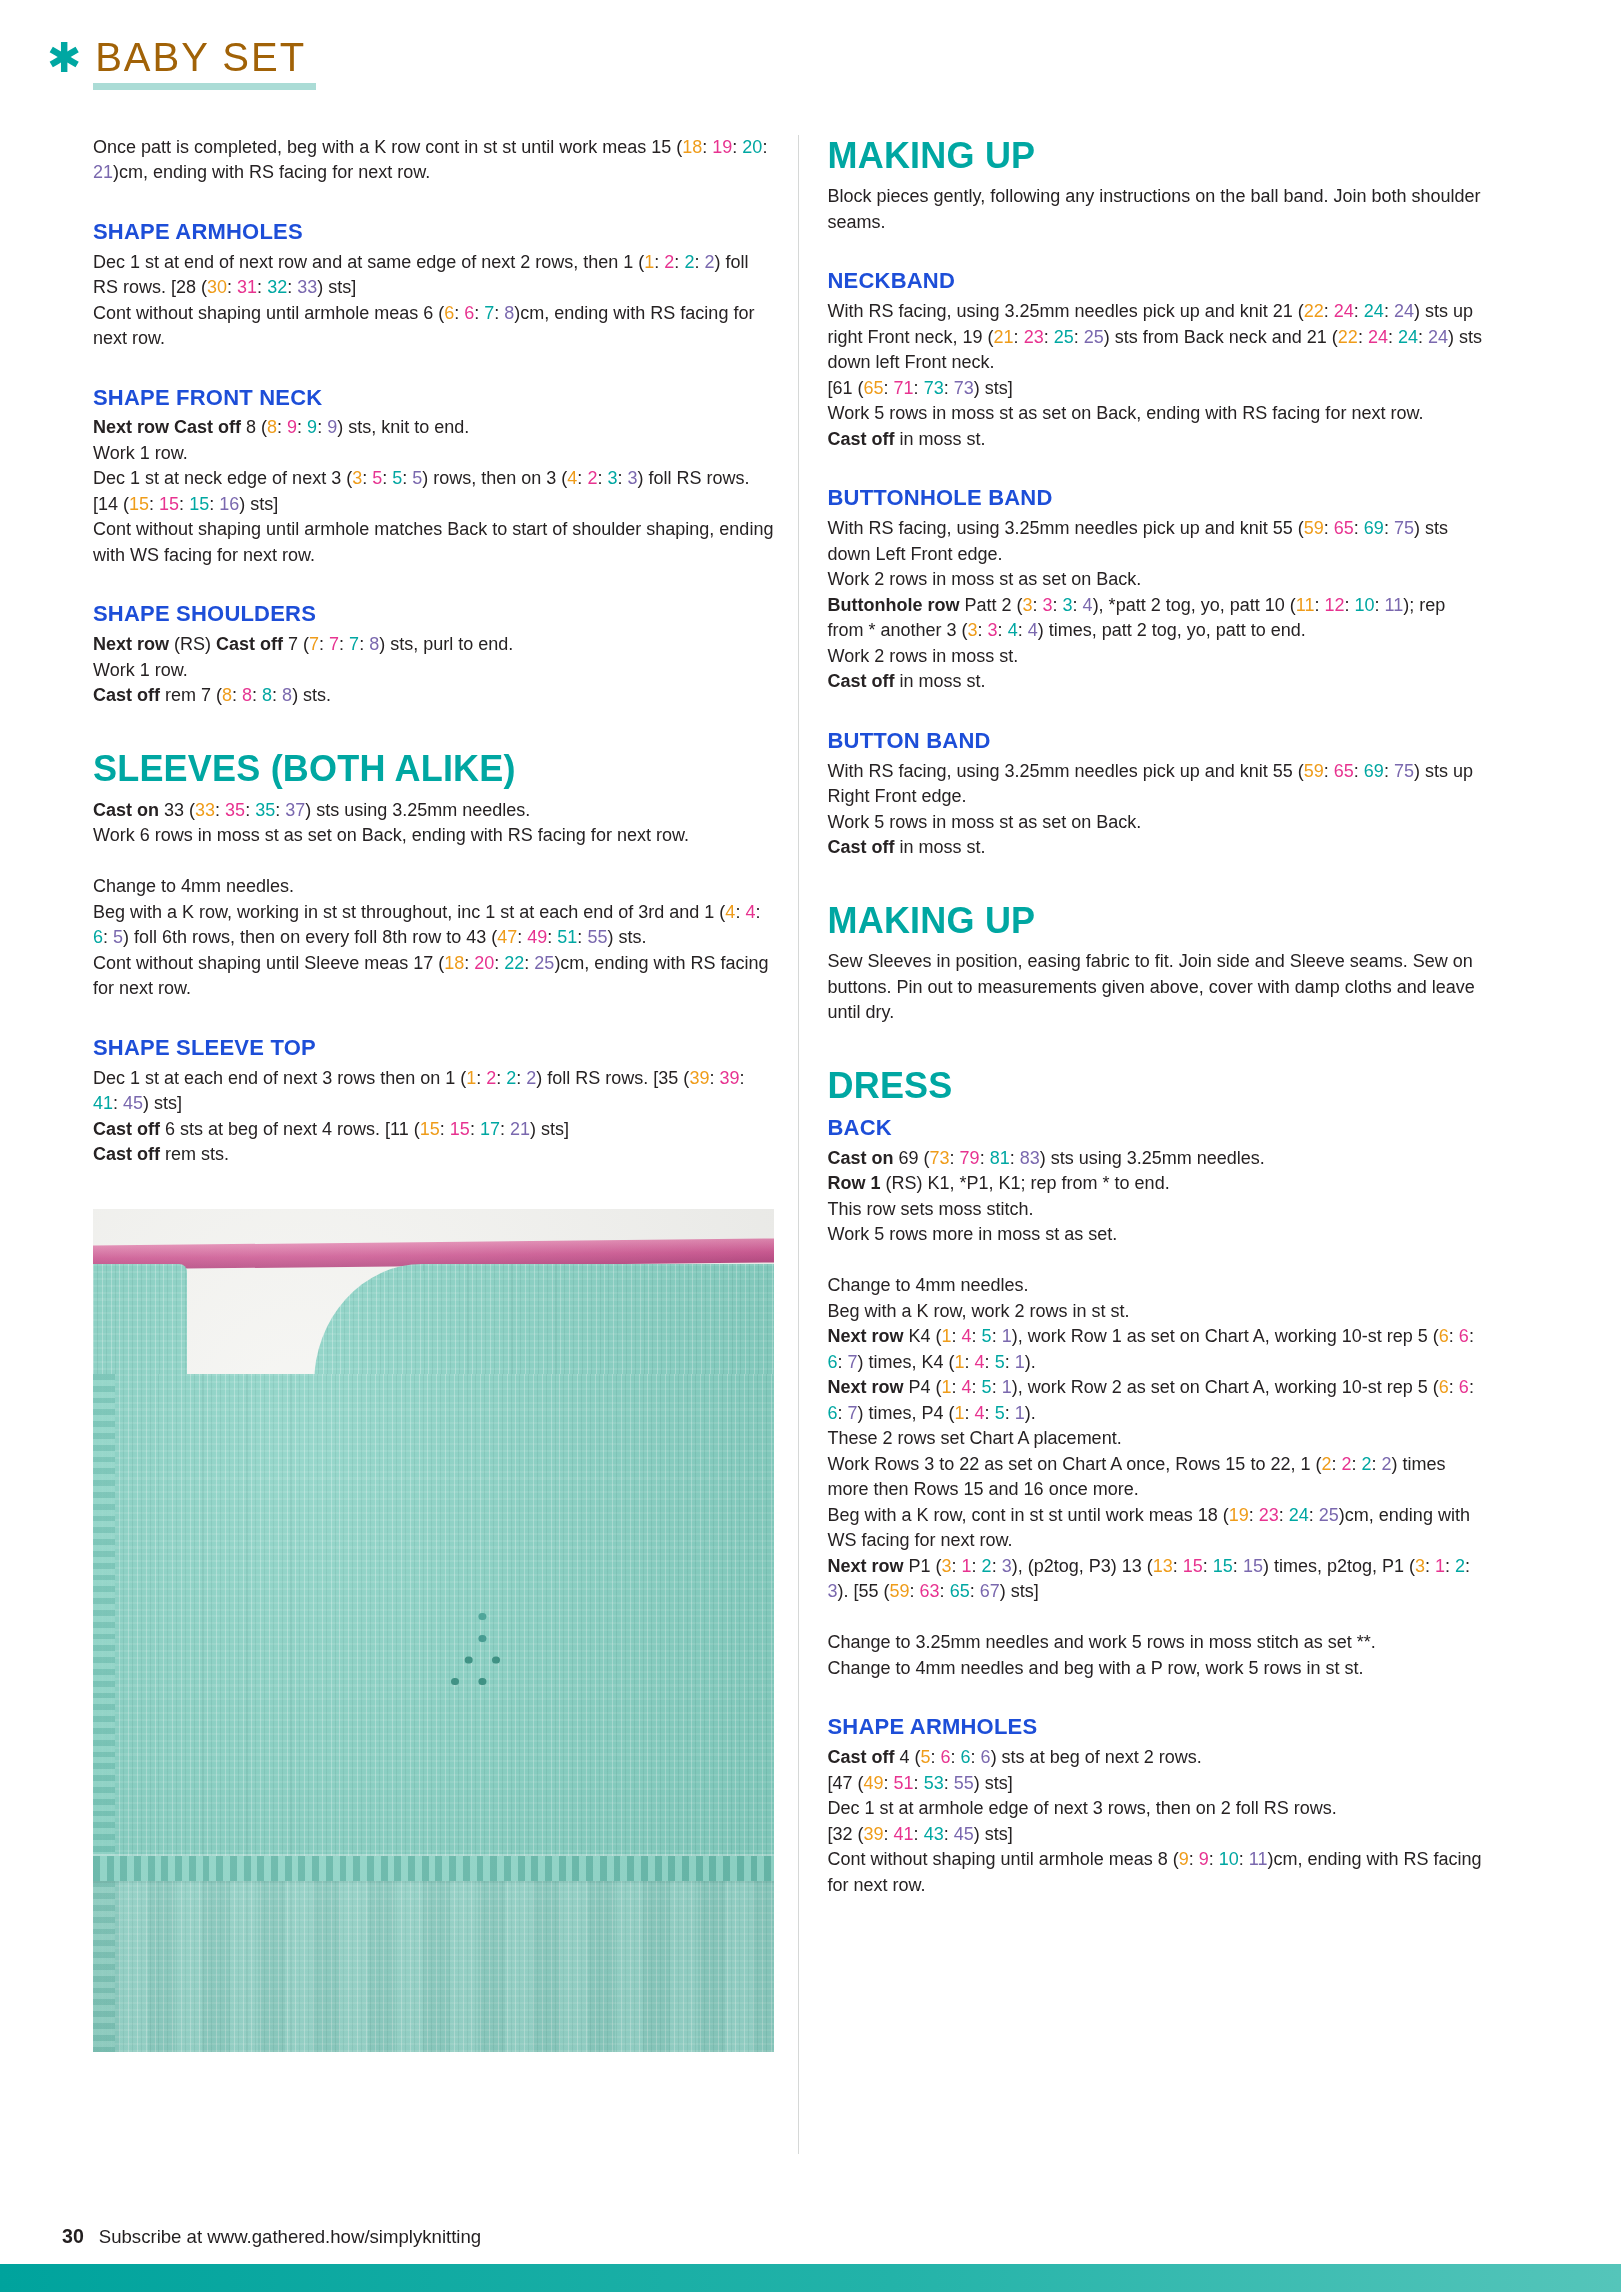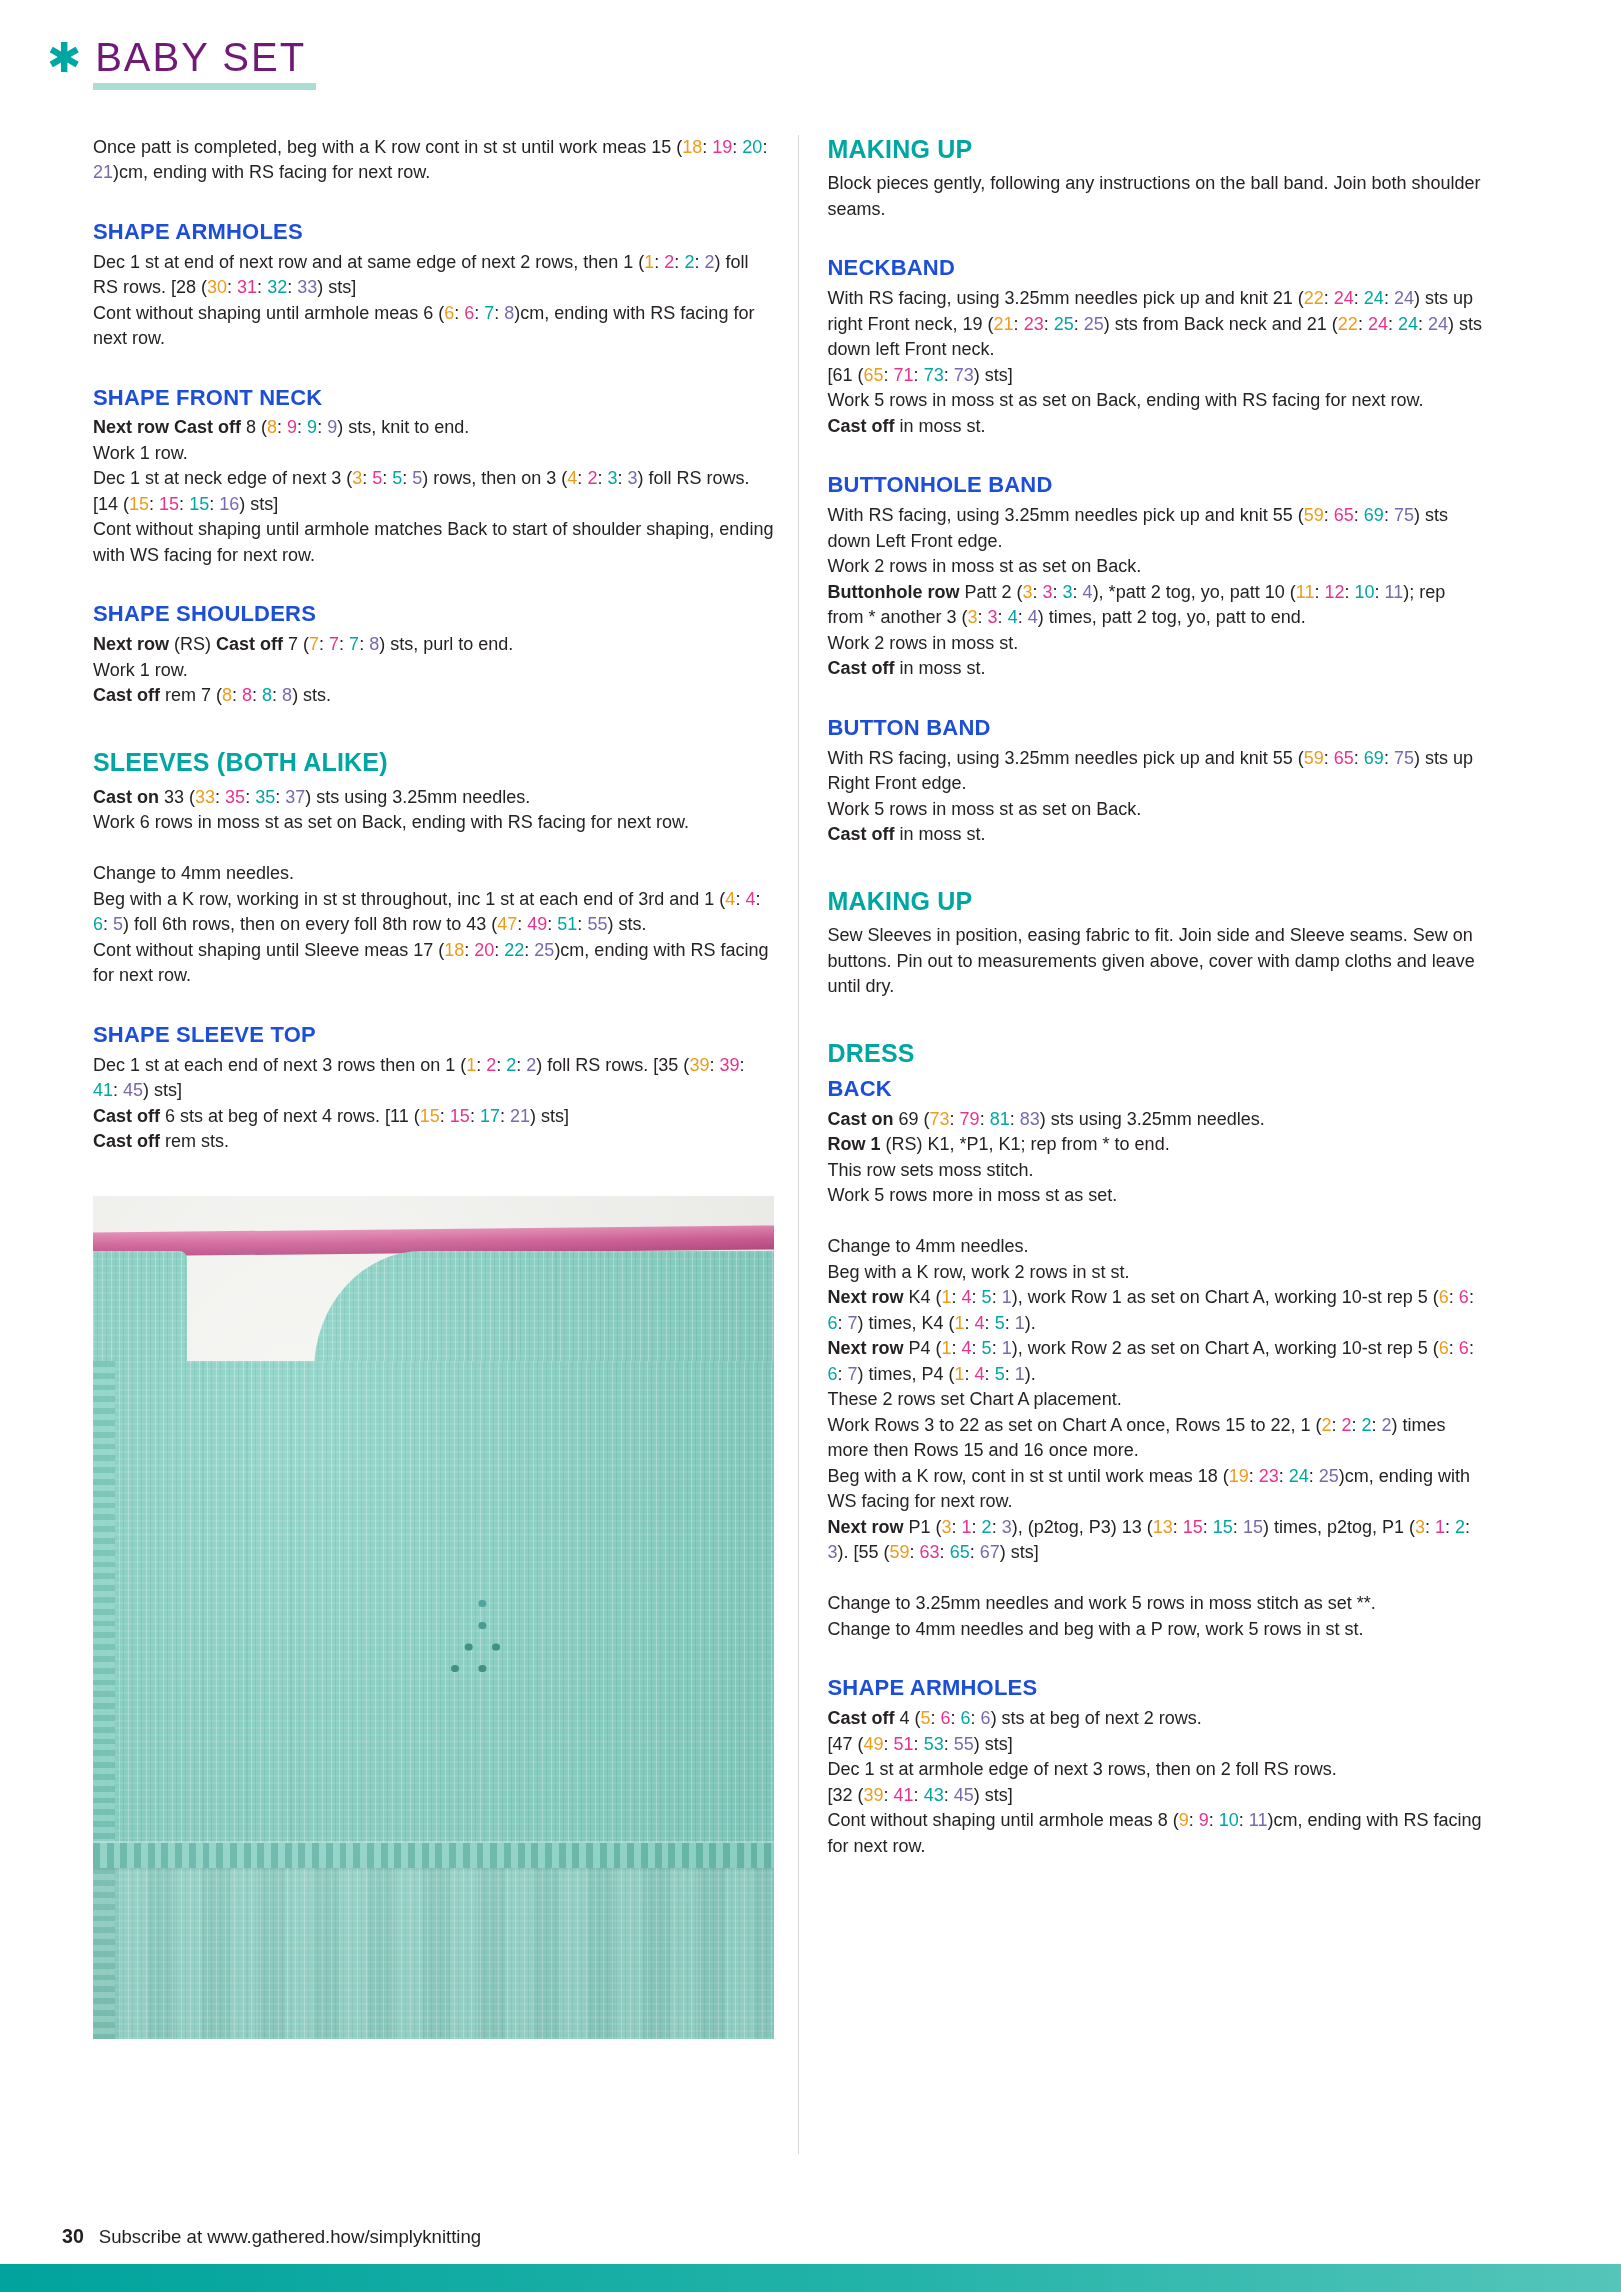--- a/index.html
+++ b/index.html
@@ -10,30 +10,30 @@
     --size5:#7a68ae;
   }
   *{box-sizing:border-box;}
   html,body{margin:0;padding:0;background:#ffffff;}
   body{font-family:"Liberation Sans", sans-serif;}
   .page{position:relative;width:1621px;height:2293px;background:#ffffff;overflow:hidden;}
 
   
   .masthead{display:flex;align-items:flex-start;gap:11.8px;padding:35px 0 0 47px;}
   .asterisk{font-size:41px;line-height:1.15;color:var(--accent);}
-  .title{font-size:40px;font-weight:400;color:#701a75;letter-spacing:2px;margin:0;line-height:1.12;
+  .title{font-size:40px;font-weight:400;color:#a16207;letter-spacing:2px;margin:0;line-height:1.12;
          border-bottom:7.8px solid #abdcd6;padding:0 9.8px 2.9px 2px;}
 
   
   .columns{display:flex;margin:45px 0 0 93px;align-items:flex-start;}
   .col-left{width:681px;}
   .col-right{width:686px;margin-left:23.5px;padding-left:29px;border-left:1px solid #d6d8d7;min-height:2019px;}
 
   .section{margin:0;}
-  h2.teal-head{font-size:25px;font-weight:700;color:var(--accent);margin:39px 0 7.8px;letter-spacing:0.2px;}
+  h2.teal-head{font-size:36px;font-weight:700;color:var(--accent);margin:39px 0 7.8px;letter-spacing:0.2px;}
   h3.sub-head{font-size:22px;font-weight:700;color:#1d4ed8;margin:33px 0 4.9px;letter-spacing:0.2px;}
   .section:first-child > h2.teal-head,
   .section:first-child > h3.sub-head{margin-top:0;}
   h2.teal-head + h3.sub-head{margin-top:2px;}
   p.body-text{margin:0;font-size:18px;line-height:25.5px;color:#262223;}
   p.body-text.gap{margin-top:25.5px;}
   .s-b{font-weight:700;}
   .s-o{color:var(--size2);}
   .s-p{color:var(--size3);}
   .s-t{color:var(--size4);}

